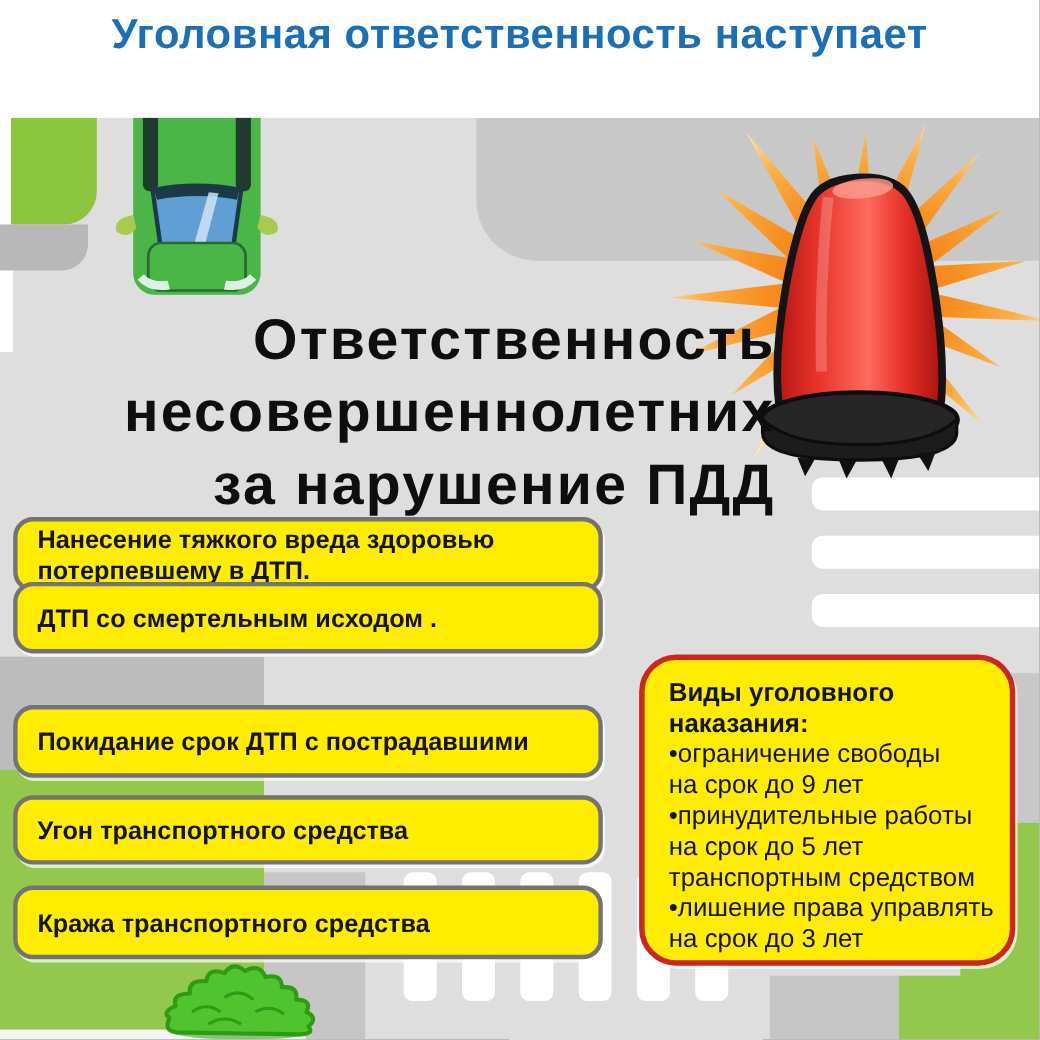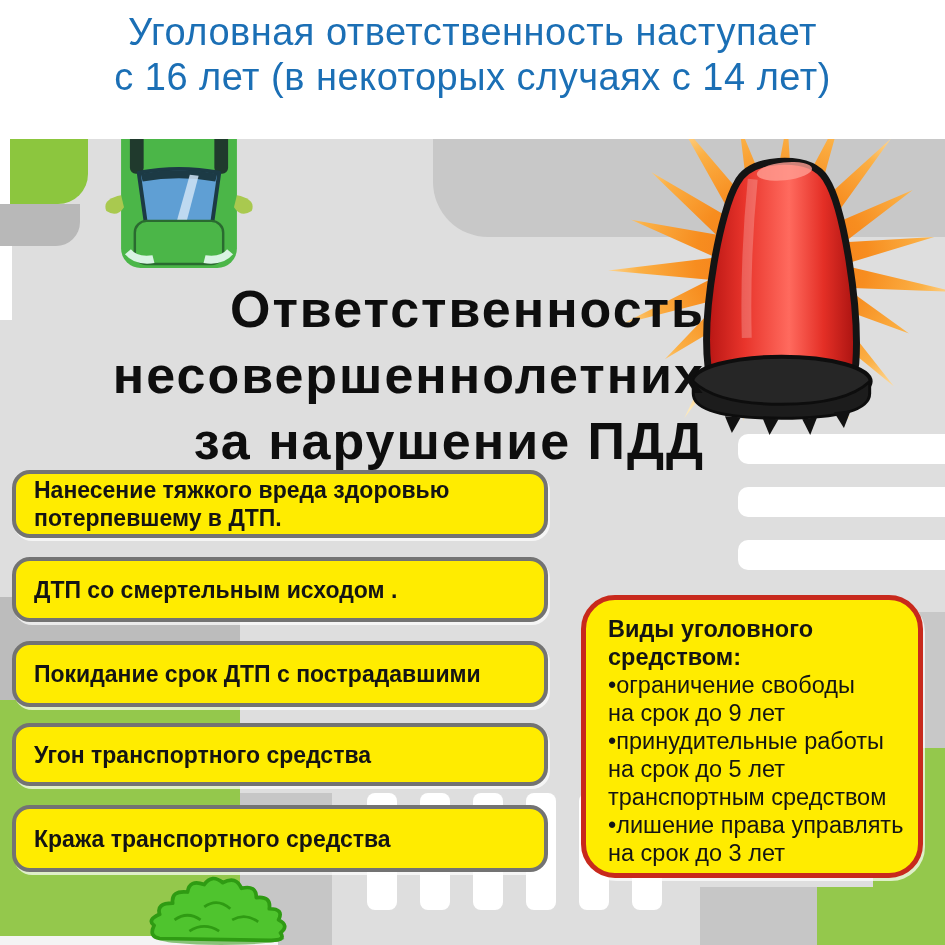--- a/index.html
+++ b/index.html
@@ -20,22 +20,22 @@
   .road-band-left{left:0;top:597px;width:240px;height:103px;background:#bcbcbc;}
   .grass-bottom-left{left:0;top:700px;width:240px;height:245px;background:#94c84c;}
   .sidewalk-mid{left:240px;top:793px;width:92px;height:152px;background:#c6c6c6;}
   .cross-stripe{top:793px;width:30px;height:117px;background:#ffffff;border-radius:8px;}
   .curb-bottom{left:0;top:936px;width:278px;height:9px;background:#f4f4f4;}
   .block-bottom-right{left:700px;top:887px;width:117px;height:58px;background:#c6c6c6;}
   .grass-right-top{left:873px;top:748px;width:72px;height:197px;background:#94c84c;}
   .grass-right-bottom{left:817px;top:887px;width:128px;height:58px;background:#94c84c;}
   
   .top-band{
-    left:0;top:0;width:945px;height:139px;background:#ffffff;
-    text-align:center;color:#1b6fb5;font-weight:normal;font-size:38px;
+    left:0;top:0;width:945px;height:107px;background:#ffffff;
+    text-align:center;color:#1b6fb5;font-weight:bold;font-size:38px;
     line-height:45px;padding-top:10px;box-sizing:border-box;letter-spacing:.5px;
   }
   .heading{
     left:25px;top:276px;width:680px;text-align:right;color:#0e0e0e;
     font-weight:bold;font-size:52px;line-height:66px;letter-spacing:2px;white-space:nowrap;
   }
   .obox{
     position:absolute;left:12px;width:536px;background:#ffec00;
     border:4px solid #737373;border-radius:18px;
     display:flex;align-items:center;padding:0 18px;box-sizing:border-box;
@@ -125,47 +125,46 @@
     <ellipse cx="80" cy="78" rx="68" ry="7" fill="#2f9b13" opacity="0.55"></ellipse>
     <path d="M14 78 Q2 76 8 64 Q0 58 14 52 Q10 40 28 40 Q26 26 44 28 Q46 14 62 20 Q70 8 82 18 Q96 10 102 24 Q118 20 118 34 Q134 32 132 46 Q148 46 142 58 Q154 64 144 72 Q150 80 134 80 Z" fill="#4fc42e" stroke="#2f9b13" stroke-width="4" stroke-linejoin="round"></path>
     <path d="M30 58 Q44 48 58 58" fill="none" stroke="#2f9b13" stroke-width="3"></path>
     <path d="M62 44 Q76 34 90 46" fill="none" stroke="#2f9b13" stroke-width="3"></path>
     <path d="M92 58 Q106 50 120 60" fill="none" stroke="#2f9b13" stroke-width="3"></path>
     <path d="M46 70 Q62 60 78 70" fill="none" stroke="#2f9b13" stroke-width="3"></path>
   </svg>
 
   <div class="abs top-band">
     <div>Уголовная ответственность наступает</div>
-    <div>с 16 лет (в некоторых случаях с 14 лет)</div>
   </div>
 
   <div class="abs heading">
     <div>Ответственность</div>
     <div>несовершеннолетних</div>
     <div>за нарушение ПДД</div>
   </div>
 
   <div class="obox" style="top:470px;height:68px">
     <span>Нанесение тяжкого вреда здоровью потерпевшему в ДТП.</span>
   </div>
-  <div class="obox" style="top:557px;height:65px">
+  <div class="obox" style="top:529px;height:65px">
     <span>ДТП со смертельным исходом .</span>
   </div>
   <div class="obox" style="top:641px;height:66px">
     <span>Покидание срок ДТП с пострадавшими</span>
   </div>
   <div class="obox" style="top:723px;height:63px">
     <span>Угон транспортного средства</span>
   </div>
   <div class="obox" style="top:805px;height:67px">
     <span>Кража транспортного средства</span>
   </div>
 
   <div class="abs pbox">
-    <div class="hdr">Виды уголовного средством:</div>
+    <div class="hdr">Виды уголовного наказания:</div>
     <div class="pl">•ограничение свободы</div>
     <div class="pl">на срок до 9 лет</div>
     <div class="pl">•принудительные работы</div>
     <div class="pl">на срок до 5 лет</div>
     <div class="pl">транспортным средством</div>
     <div class="pl">•лишение права управлять</div>
     <div class="pl">на срок до 3 лет</div>
   </div>
 
 </div>

